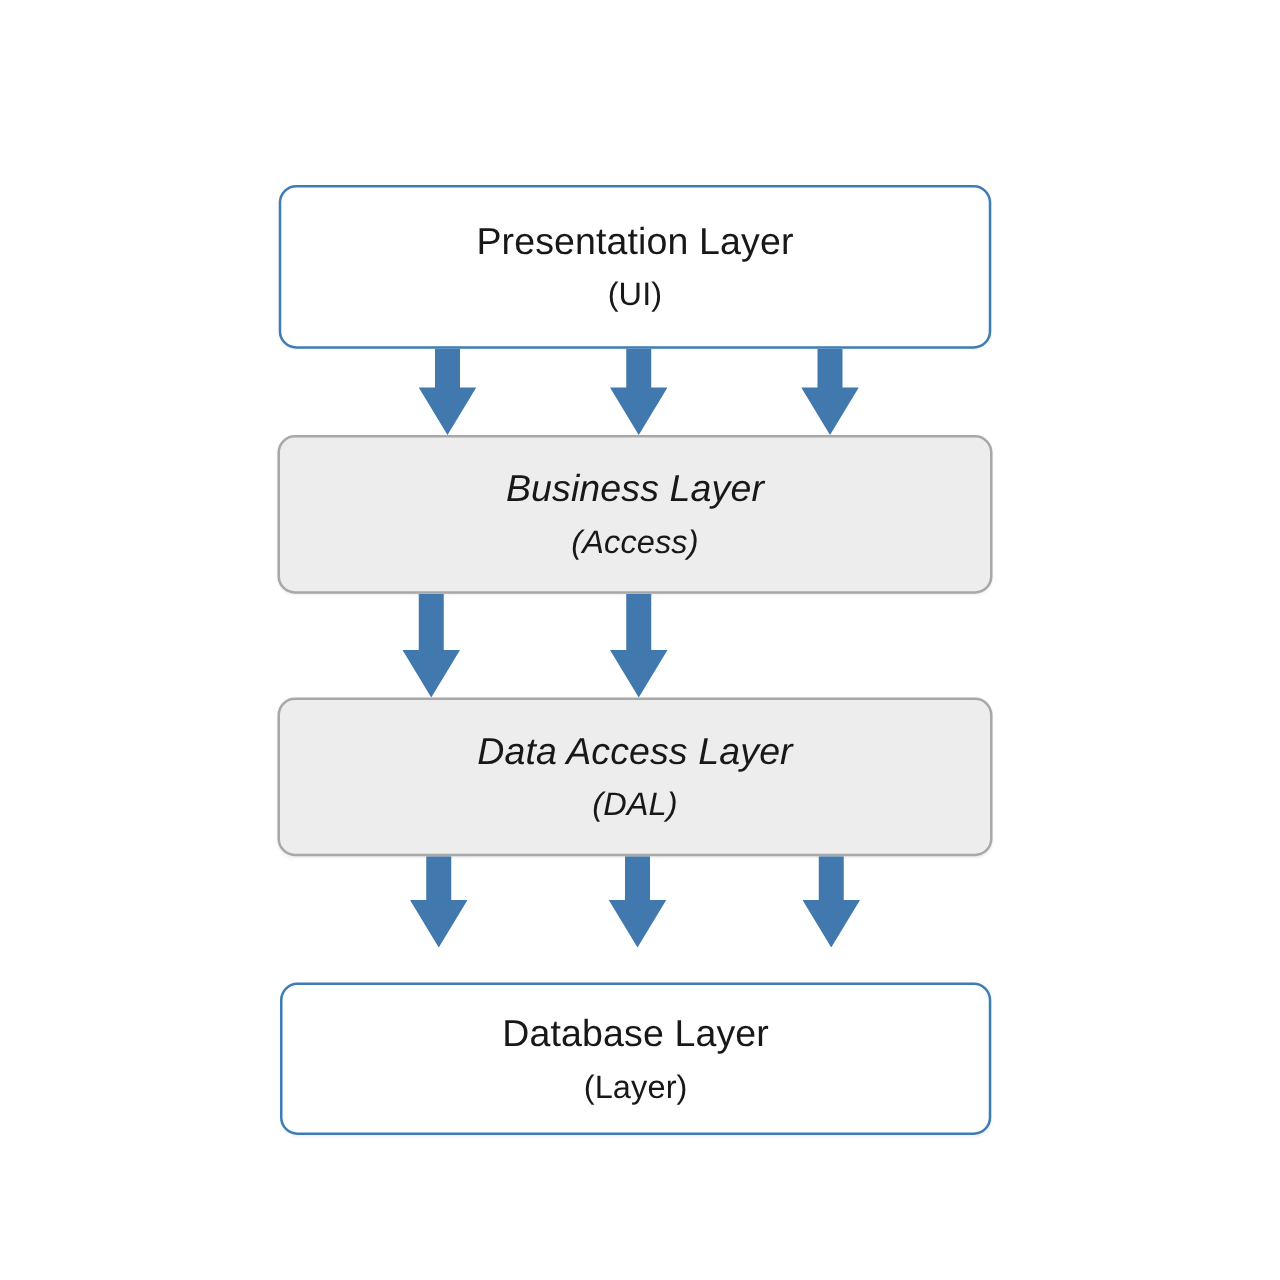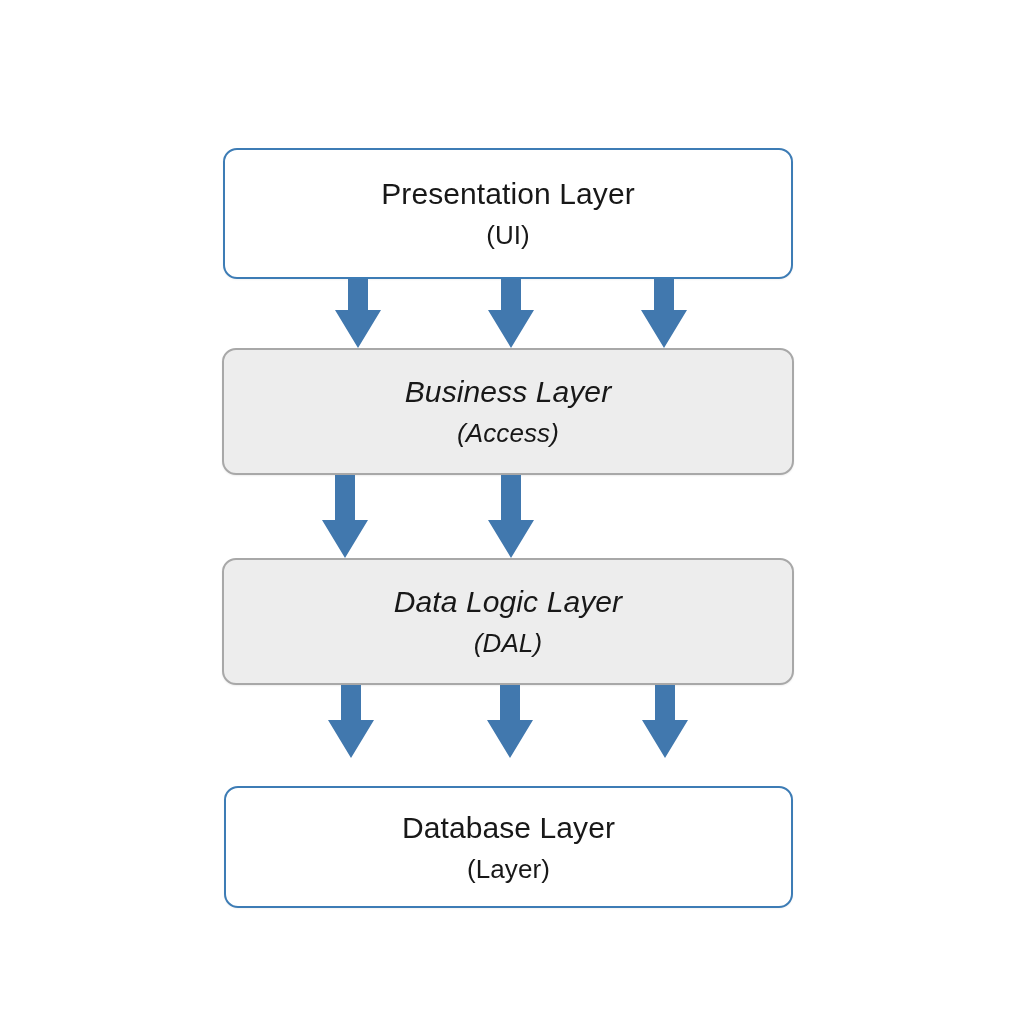--- a/index.html
+++ b/index.html
@@ -68,21 +68,21 @@
   <div id="layers-root">
       <div class="layer-box style-white" style="left: 223px; top: 148px; width: 570px; height: 131px;">
         <div class="layer-title">Presentation Layer</div>
         <div class="layer-subtitle">(UI)</div>
       </div>
       <div class="layer-box style-gray" style="left: 222px; top: 348px; width: 572px; height: 127px;">
         <div class="layer-title">Business Layer</div>
         <div class="layer-subtitle">(Access)</div>
       </div>
       <div class="layer-box style-gray" style="left: 222px; top: 558px; width: 572px; height: 127px;">
-        <div class="layer-title">Data Logic Layer</div>
+        <div class="layer-title">Data Access Layer</div>
         <div class="layer-subtitle">(DAL)</div>
       </div>
       <div class="layer-box style-white" style="left: 224px; top: 758px; width: 569px; height: 122px; margin-top: 28px;">
         <div class="layer-title">Database Layer</div>
         <div class="layer-subtitle">(Layer)</div>
       </div>
     </div>
   <div id="arrows-root">
       <div class="flow-arrow" style="left: 335px; top: 279px; width: 46px; height: 69px;">
         <svg viewBox="0 0 46 69" preserveAspectRatio="none">

